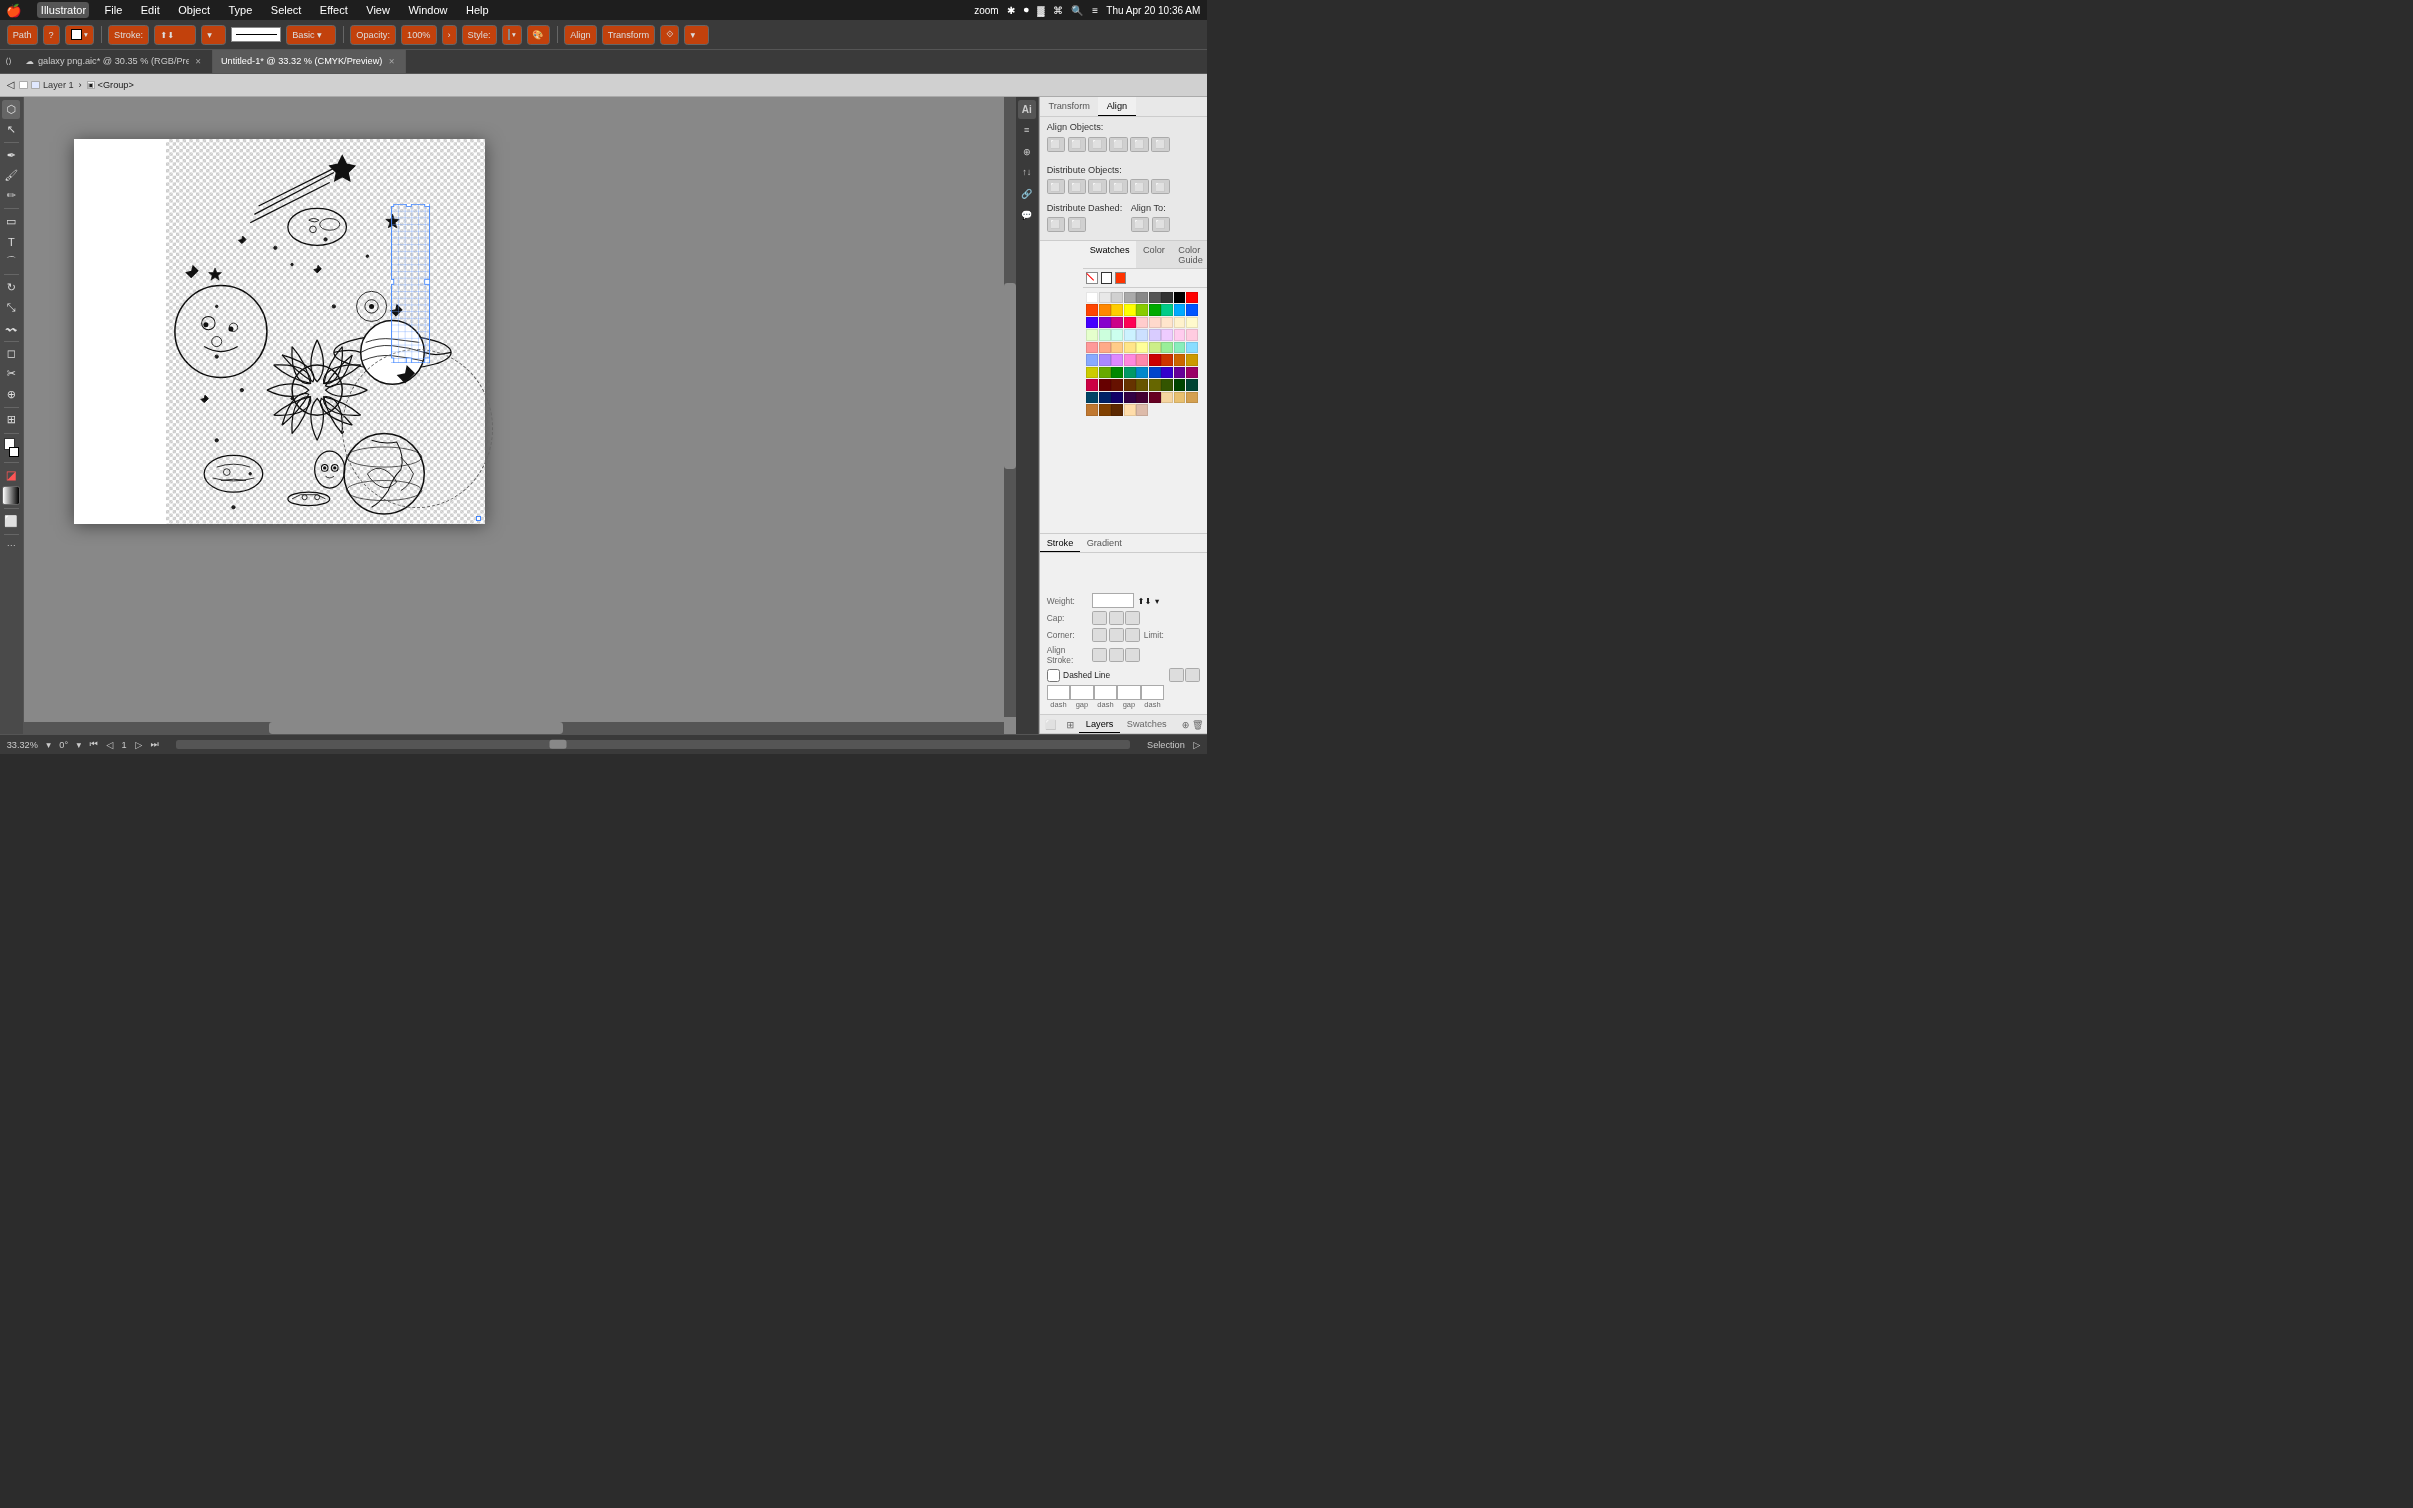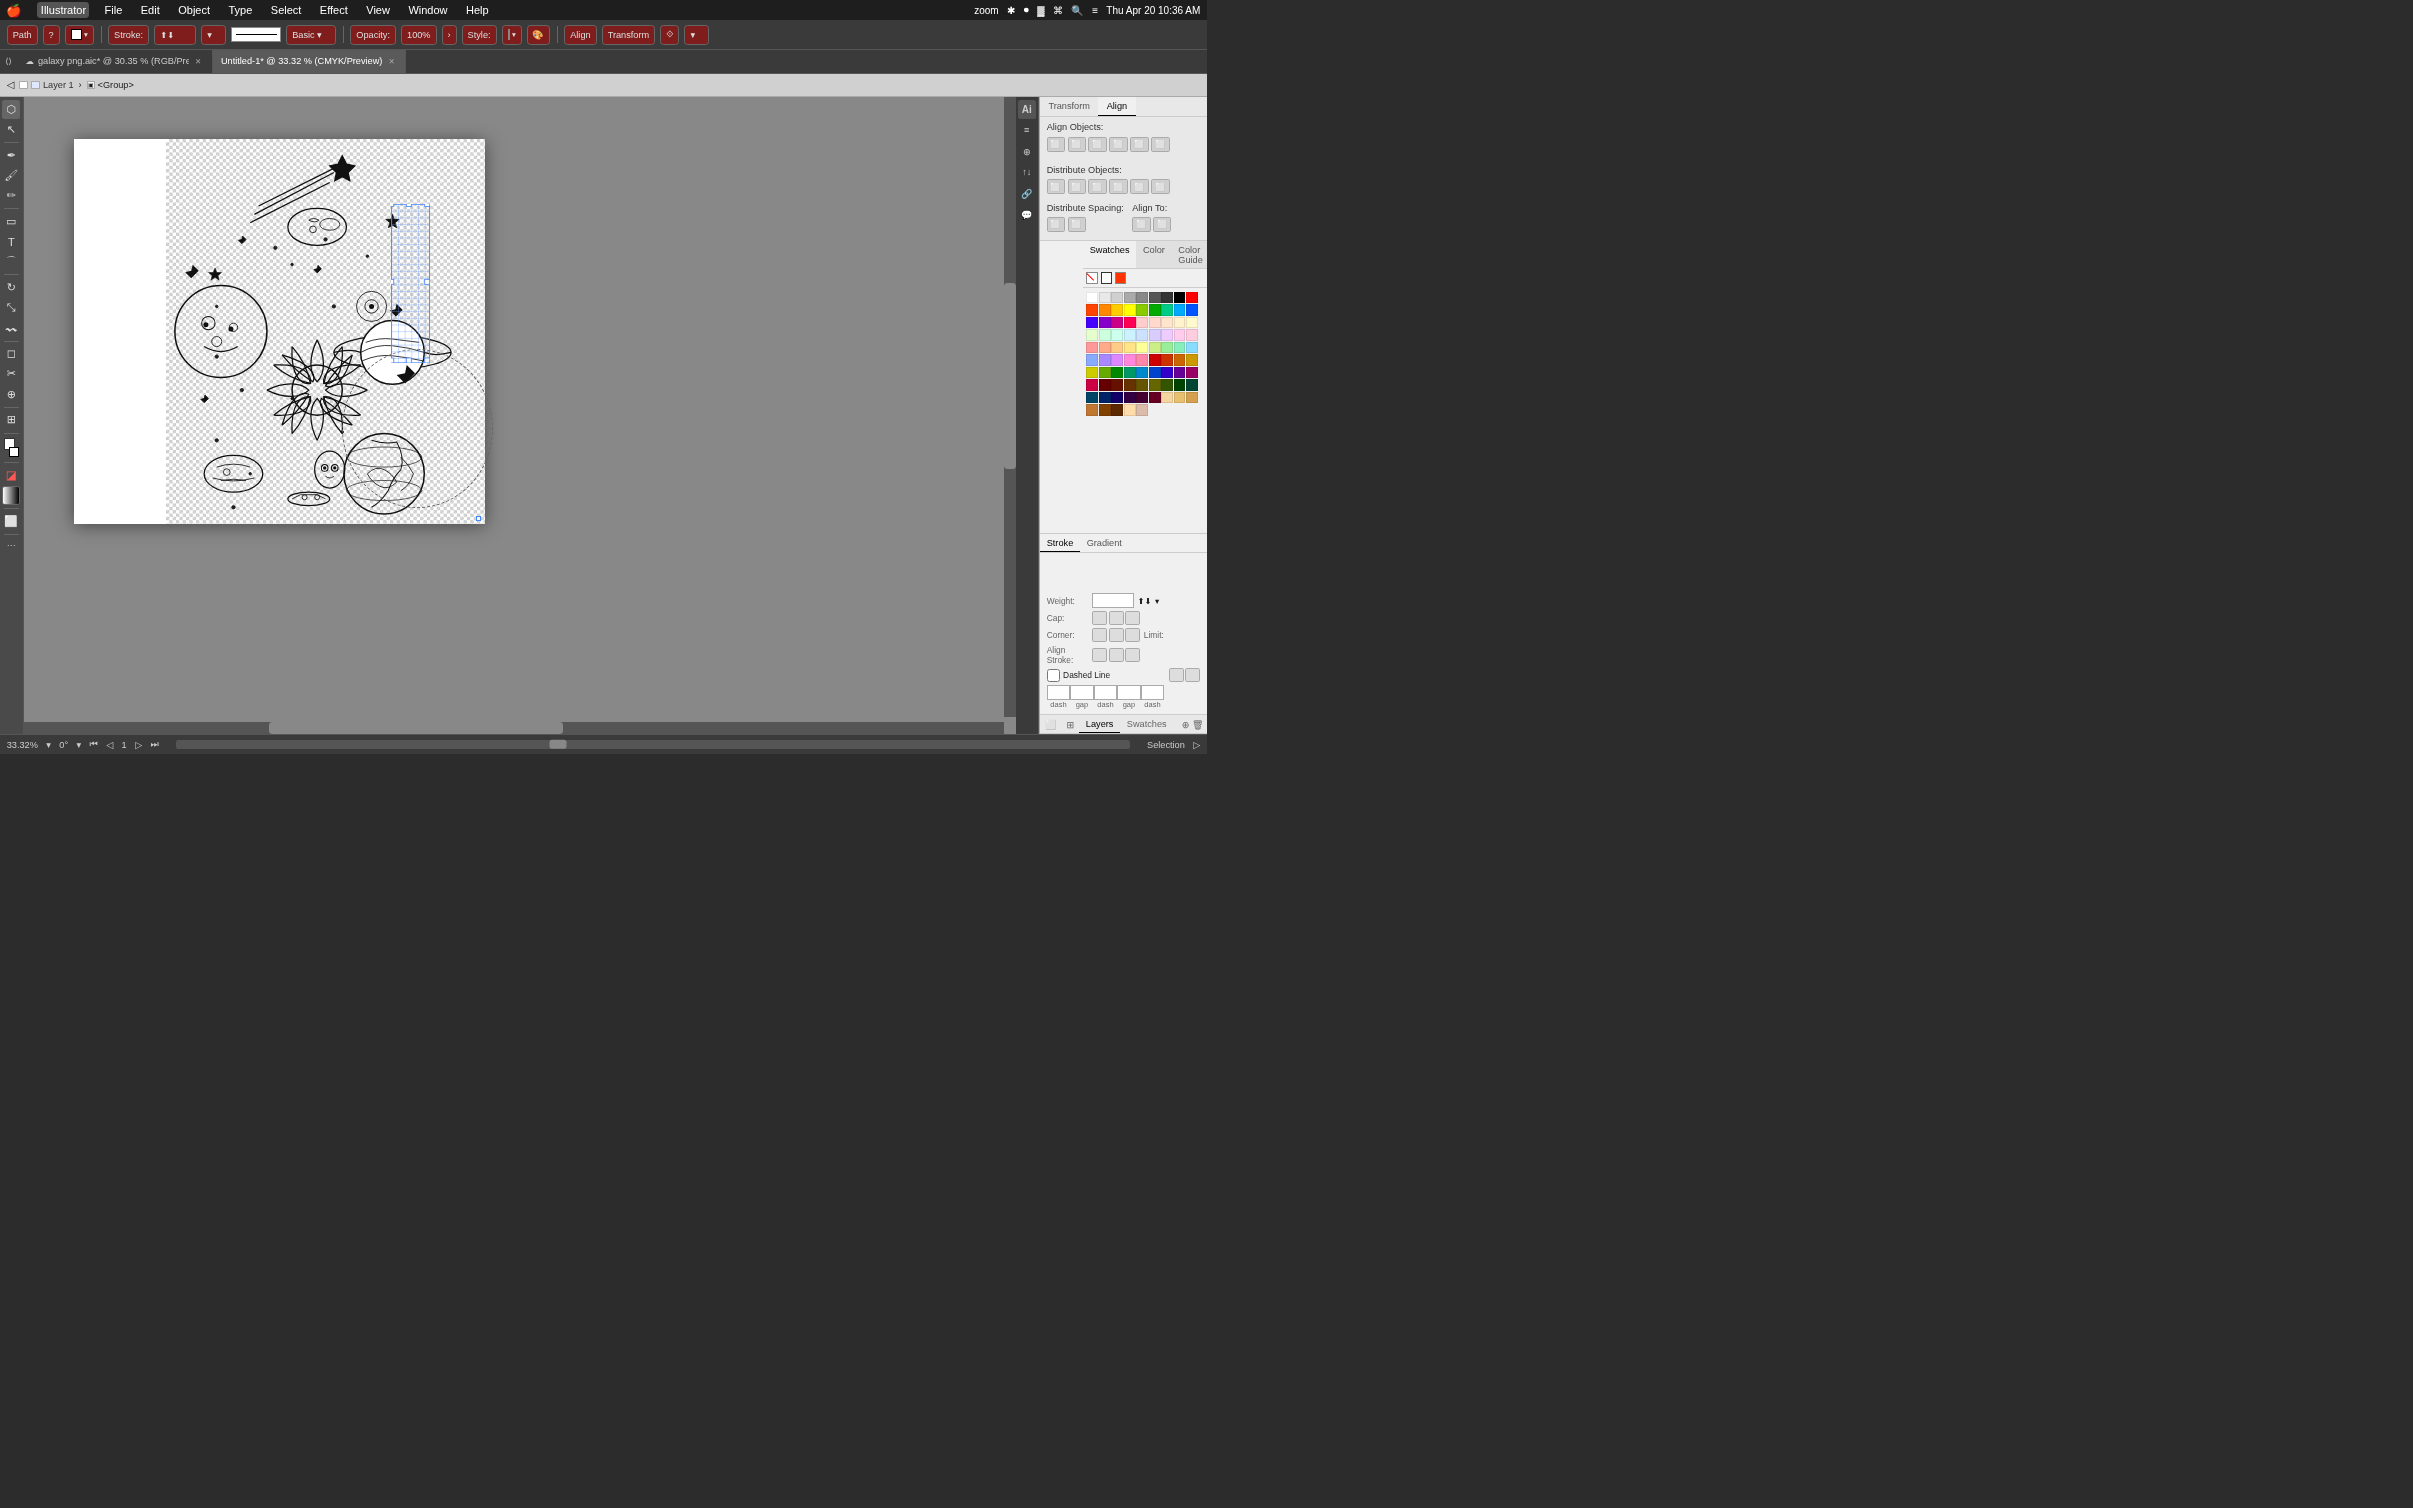--- a/index.html
+++ b/index.html
@@ -52,21 +52,21 @@
       background: #3a3a3a;
       display: flex;
       align-items: center;
       padding: 0 6.7px;
       gap: 5px;
       border-bottom: 0.8px solid #555;
     }
     .toolbar-item {
       height: 20px;
       padding: 0 5px;
-      background: #7f1d1d;
+      background: #c2410c;
       border: 0.8px solid #666;
       border-radius: 3.4px;
       color: #ddd;
       font-size: 9.2px;
       display: flex;
       align-items: center;
       gap: 2.5px;
       cursor: pointer;
     }
     .toolbar-separator {
@@ -789,21 +789,21 @@
           <div class="align-btn">⬜</div>
           <div class="align-btn">⬜</div>
           <div class="align-btn">⬜</div>
           <div class="align-btn">⬜</div>
           <div class="align-btn">⬜</div>
         </div>
       </div>
 
       <div style="display:flex;padding:0 6.7px 5px;gap:8.4px;">
         <div>
-          <div class="align-title">Distribute Spacing:</div>
+          <div class="align-title">Distribute Dashed:</div>
           <div class="align-buttons-row">
             <div class="align-btn">⬜</div>
             <div class="align-btn">⬜</div>
           </div>
         </div>
         <div>
           <div class="align-title">Align To:</div>
           <div class="align-buttons-row">
             <div class="align-btn">⬜</div>
             <div class="align-btn">⬜</div>

